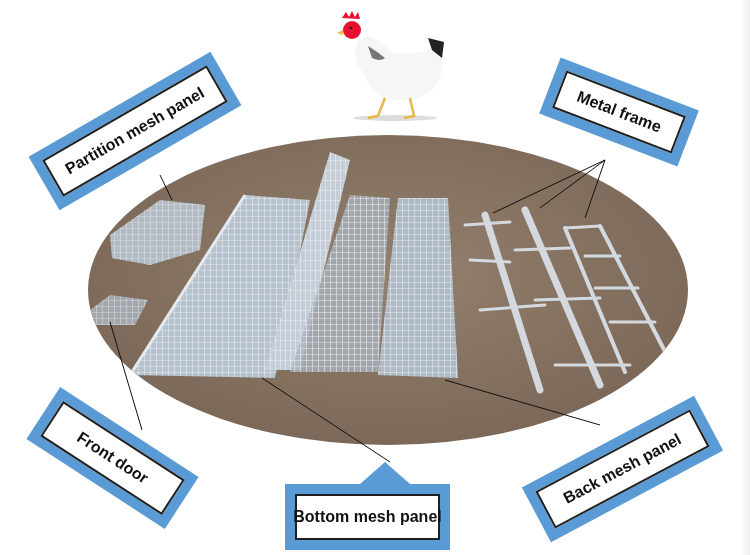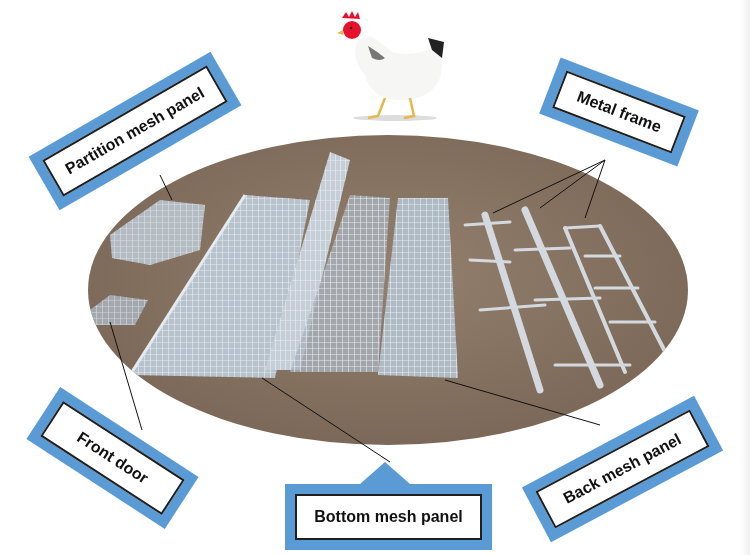--- a/index.html
+++ b/index.html
@@ -109,21 +109,21 @@
 </div>
 
 <div class="callout" style="left:545px;top:82px;width:148px;height:60px;transform:rotate(21deg);">
   <div class="box">Metal frame</div>
 </div>
 
 <div class="callout" style="left:30px;top:427px;width:165px;height:62px;transform:rotate(33deg);">
   <div class="box">Front door</div>
 </div>
 
-<div class="callout" style="left:285px;top:484px;width:207px;height:66px;">
+<div class="callout" style="left:285px;top:484px;width:165px;height:66px;">
   <div class="box">Bottom mesh panel</div>
 </div>
 <div style="position:absolute;left:360px;top:462px;width:0;height:0;border-left:25px solid transparent;border-right:25px solid transparent;border-bottom:22px solid #5b9bd5;"></div>
 
 <div class="callout" style="left:525px;top:438px;width:195px;height:62px;transform:rotate(-28deg);">
   <div class="box">Back mesh panel</div>
 </div>
 
 <div class="edge"></div>
 </div>

